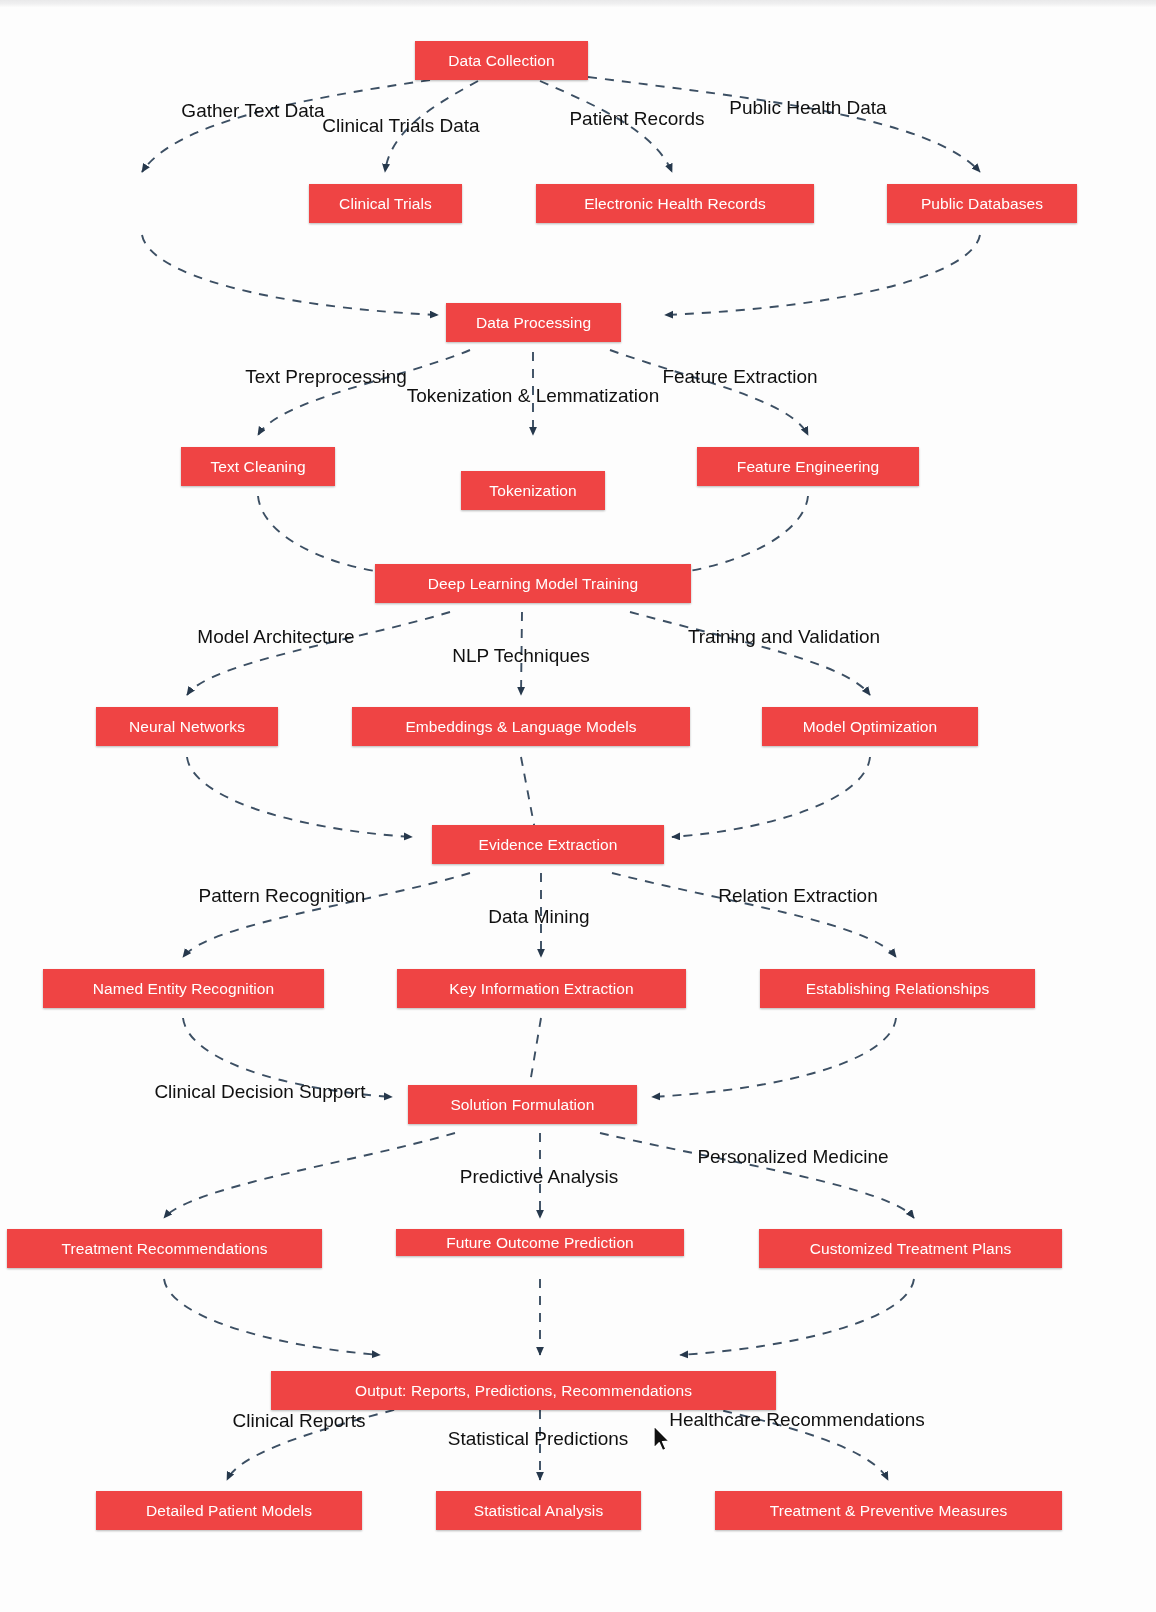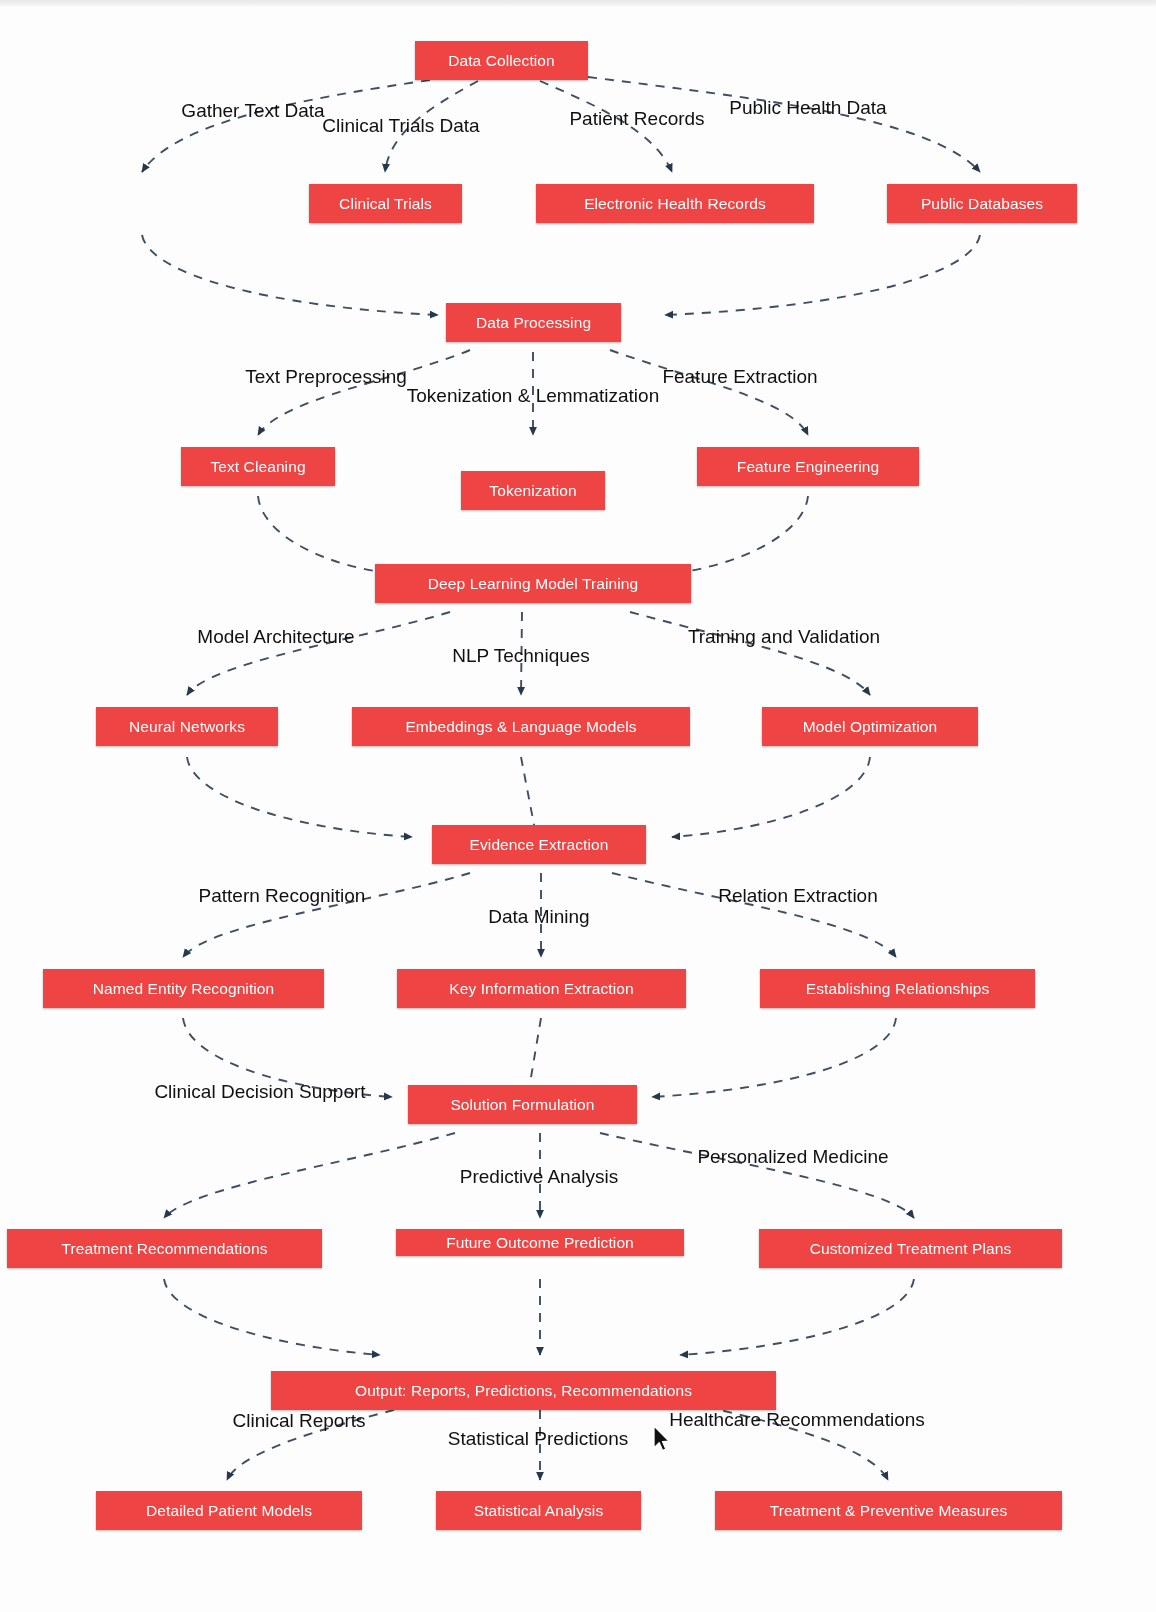--- a/index.html
+++ b/index.html
@@ -120,21 +120,21 @@
   <div class="node" style="left:181px;top:440px;width:154px;height:39px;">Text Cleaning</div>
   <div class="node" style="left:461px;top:440px;width:144px;height:39px;margin-top:24px;">Tokenization</div>
   <div class="node" style="left:697px;top:440px;width:222px;height:39px;">Feature Engineering</div>
 
   <div class="node" style="left:375px;top:557px;width:316px;height:39px;">Deep Learning Model Training</div>
 
   <div class="node" style="left:96px;top:700px;width:182px;height:39px;">Neural Networks</div>
   <div class="node" style="left:352px;top:700px;width:338px;height:39px;">Embeddings &amp; Language Models</div>
   <div class="node" style="left:762px;top:700px;width:216px;height:39px;">Model Optimization</div>
 
-  <div class="node" style="left:432px;top:818px;width:214px;height:39px;">Evidence Extraction</div>
+  <div class="node" style="left:432px;top:818px;width:232px;height:39px;">Evidence Extraction</div>
 
   <div class="node" style="left:43px;top:962px;width:281px;height:39px;">Named Entity Recognition</div>
   <div class="node" style="left:397px;top:962px;width:289px;height:39px;">Key Information Extraction</div>
   <div class="node" style="left:760px;top:962px;width:275px;height:39px;">Establishing Relationships</div>
 
   <div class="node" style="left:408px;top:1078px;width:229px;height:39px;">Solution Formulation</div>
 
   <div class="node" style="left:7px;top:1222px;width:315px;height:39px;">Treatment Recommendations</div>
   <div class="node" style="left:396px;top:1222px;width:288px;height:27px;">Future Outcome Prediction</div>
   <div class="node" style="left:759px;top:1222px;width:303px;height:39px;">Customized Treatment Plans</div>

